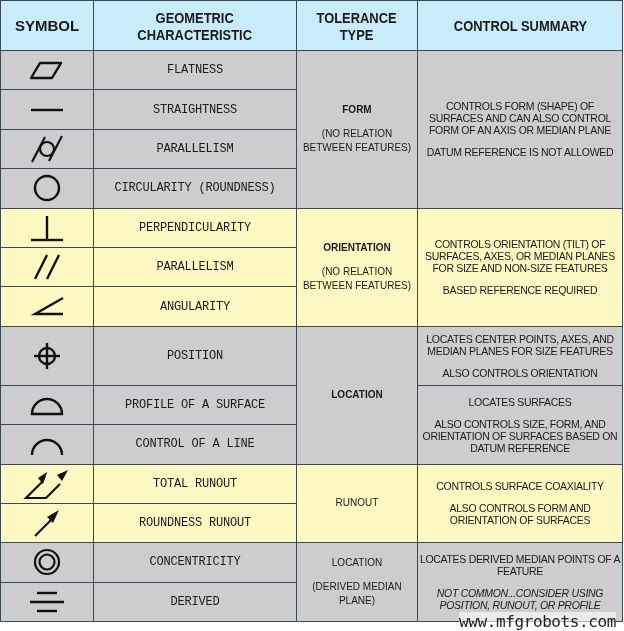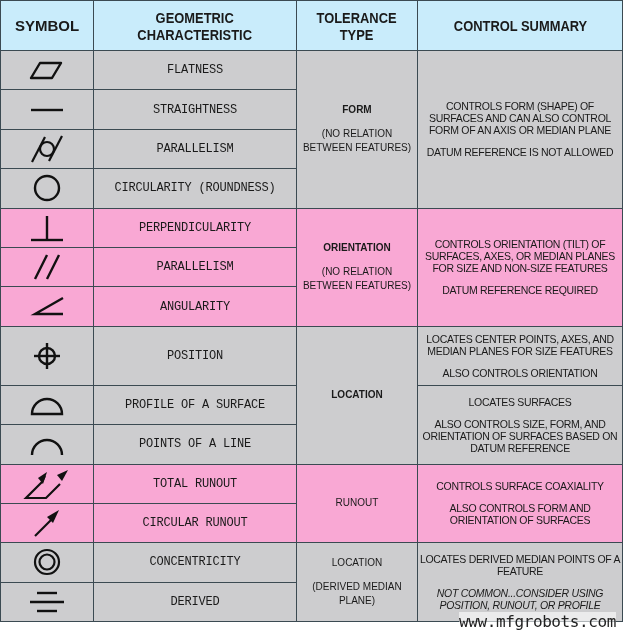--- a/index.html
+++ b/index.html
@@ -5,21 +5,21 @@
   html, body { margin:0; padding:0; background:#ffffff; }
   body { width:624px; height:631px; position:relative; overflow:hidden;
          font-family:"Liberation Sans", sans-serif; color:#1a1a1a; }
   table.gdt { position:absolute; left:0; top:0; border-collapse:collapse;
               width:622px; table-layout:fixed; }
   table.gdt td, table.gdt th { border:1.5px solid #3b4a52; padding:0;
               text-align:center; vertical-align:middle; }
   th { background:#c9ecfb; font-weight:bold; font-size:15px; line-height:17px; height:49px; }
   th .narrow { display:inline-block; transform:scaleX(0.86); }
   .gray { background:#cdcdcf; }
-  .blue { background:#f9a8d4; }
+  .blue { background:#fef9c3; }
   td.sym { height:38.4px; }
   td.sym svg { display:block; margin:0 auto; }
   td.char { font-size:12px; letter-spacing:-0.2px;font-family:Liberation Mono, monospace; }
   td.type { font-size:10px; line-height:14px; }
   td.type .tt { font-weight:bold; display:block; }
   td.type .sub { display:block; margin-top:10px; }
   td.summ { font-size:10.5px; line-height:12px; letter-spacing:-0.3px; padding:0 6px; }
   td.summ .p2 { display:block; margin-top:10px; }
   td.summ .it { font-style:italic; }
   .watermark { position:absolute; right:8px; top:612px; font-family:"DejaVu Sans Mono", monospace;
@@ -90,21 +90,21 @@
           <svg width="40" height="30" viewBox="0 0 40 30">
             <line x1="20" y1="3" x2="20" y2="27" stroke="#111" stroke-width="2.4"></line>
             <line x1="4" y1="27" x2="36" y2="27" stroke="#111" stroke-width="2.4"></line>
           </svg>
         </td>
       <td class="char blue">PERPENDICULARITY</td>
       <td class="type blue" rowspan="3">
           <span class="tt">ORIENTATION</span>
           <span class="sub">(NO RELATION BETWEEN FEATURES)</span>
         </td>
-      <td class="summ blue" rowspan="3"><span>CONTROLS ORIENTATION (TILT) OF SURFACES, AXES, OR MEDIAN PLANES FOR SIZE AND NON-SIZE FEATURES</span><span class="p2">DATUM REFERENCE REQUIRED</span></td>
+      <td class="summ blue" rowspan="3"><span>CONTROLS ORIENTATION (TILT) OF SURFACES, AXES, OR MEDIAN PLANES FOR SIZE AND NON-SIZE FEATURES</span><span class="p2">BASED REFERENCE REQUIRED</span></td>
     </tr>
     <tr class="blue">
       <td class="sym blue">
           <svg width="40" height="30" viewBox="0 0 40 30">
             <line x1="8" y1="27" x2="20" y2="3" stroke="#111" stroke-width="2.4"></line>
             <line x1="20" y1="27" x2="32" y2="3" stroke="#111" stroke-width="2.4"></line>
           </svg>
         </td>
       <td class="char blue">PARALLELISM</td>
     </tr>
@@ -139,21 +139,21 @@
         </td>
       <td class="char gray">PROFILE OF A SURFACE</td>
       <td class="summ gray" rowspan="2"><span>LOCATES SURFACES</span><span class="p2">ALSO CONTROLS SIZE, FORM, AND ORIENTATION OF SURFACES BASED ON DATUM REFERENCE</span></td>
     </tr>
     <tr class="gray">
       <td class="sym gray">
           <svg width="40" height="30" viewBox="0 0 40 30">
             <path d="M5,26 A15,15 0 0 1 35,26" fill="none" stroke="#111" stroke-width="2.4"></path>
           </svg>
         </td>
-      <td class="char gray">POINTS OF A LINE</td>
+      <td class="char gray">CONTROL OF A LINE</td>
     </tr>
 
     <tr class="blue">
       <td class="sym blue">
           <svg width="50" height="34" viewBox="0 0 50 34">
             <polyline points="20,15 4,31 24,31 38,17" fill="none" stroke="#111" stroke-width="2.2"></polyline>
             <polygon points="25,5 16,11 21,17" fill="#111"></polygon>
             <line x1="20" y1="15" x2="23" y2="9" stroke="#111" stroke-width="2"></line>
             <polygon points="46,3 35,8 40,14" fill="#111"></polygon>
           </svg>
@@ -162,21 +162,21 @@
       <td class="type blue" rowspan="2"><span>RUNOUT</span></td>
       <td class="summ blue" rowspan="2"><span>CONTROLS SURFACE COAXIALITY</span><span class="p2">ALSO CONTROLS FORM AND ORIENTATION OF SURFACES</span></td>
     </tr>
     <tr class="blue">
       <td class="sym blue">
           <svg width="40" height="30" viewBox="0 0 40 30">
             <line x1="8" y1="28" x2="25" y2="11" stroke="#111" stroke-width="2.2"></line>
             <polygon points="32,2 20,9 26,15" fill="#111"></polygon>
           </svg>
         </td>
-      <td class="char blue">CIRCULAR RUNOUT</td>
+      <td class="char blue">ROUNDNESS RUNOUT</td>
     </tr>
 
     <tr class="gray">
       <td class="sym gray">
           <svg width="40" height="30" viewBox="0 0 40 30">
             <circle cx="20" cy="15" r="12" fill="none" stroke="#111" stroke-width="2.2"></circle>
             <circle cx="20" cy="15" r="7.5" fill="none" stroke="#111" stroke-width="2.2"></circle>
           </svg>
         </td>
       <td class="char gray">CONCENTRICITY</td>

